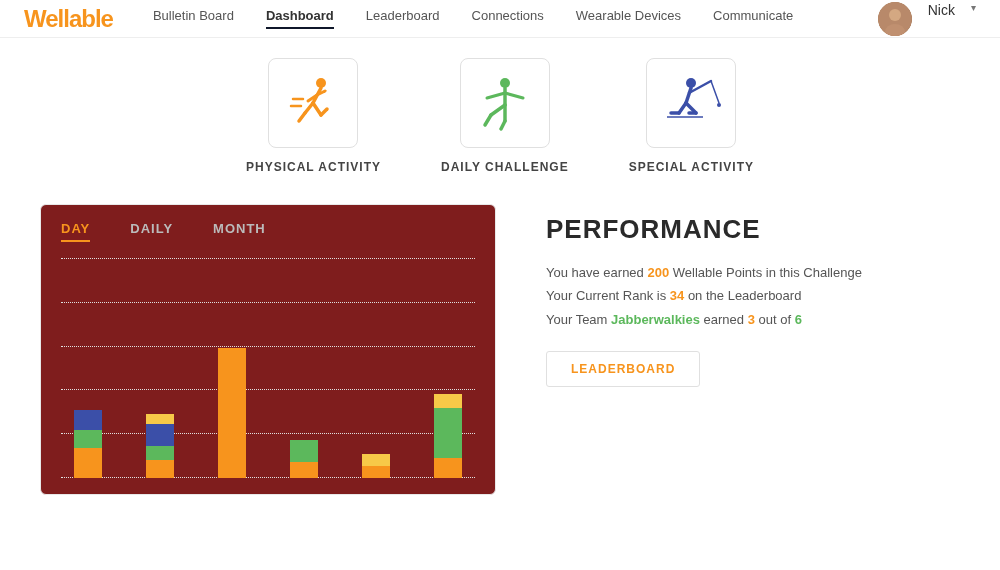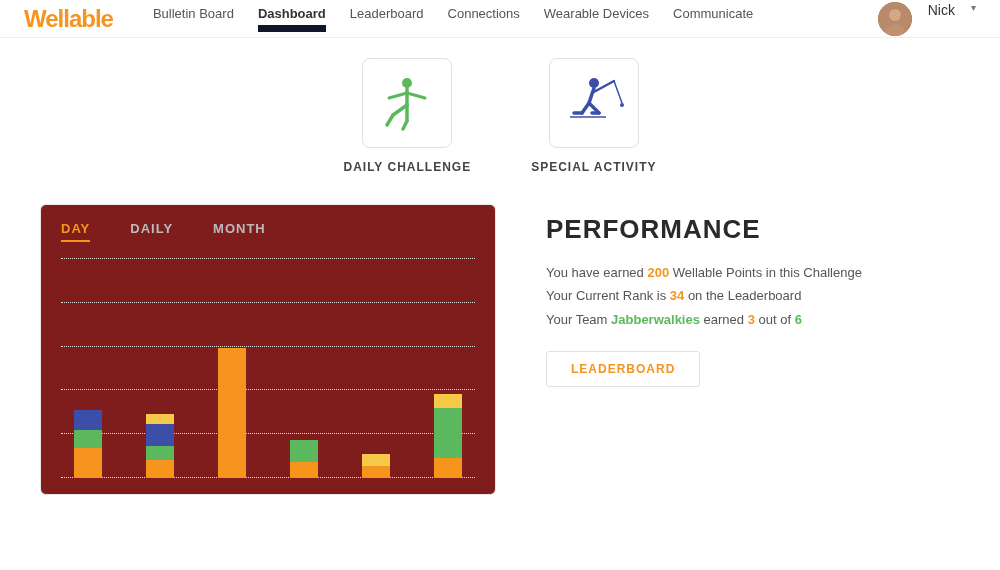--- a/index.html
+++ b/index.html
@@ -22,34 +22,34 @@
     }
     .logo {
       font-size: 24px;
       font-weight: 800;
       color: #f7941d;
       margin-right: 40px;
       letter-spacing: -1px;
     }
     .nav-links {
       display: flex;
-      gap: 24px;
+      gap: 32px;
       flex: 1;
     }
     .nav-link {
       font-size: 13px;
       color: #555;
       text-decoration: none;
       cursor: pointer;
       padding-bottom: 4px;
     }
     .nav-link.active {
       color: #333;
       font-weight: 600;
-      border-bottom: 7px solid #0f172a;
+      border-bottom: 2px solid #0f172a;
     }
     .user-area {
       display: flex;
       align-items: flex-start;
       gap: 16px;
       cursor: pointer;
     }
     .avatar {
       width: 34px;
       height: 34px;
@@ -231,20 +231,44 @@
     </div>
     <span class="user-name">Nick</span>
     <span class="chevron">▾</span>
   </div>
 </nav>
 
 <div class="main">
 
   <div class="activity-cards">
 
+    <div class="activity-card">
+      <div class="card-icon-box">
+        <svg width="60" height="60" viewBox="0 0 60 60">
+
+          <circle cx="38" cy="10" r="5" fill="#f7941d"></circle>
+
+          <line x1="38" y1="15" x2="30" y2="30" stroke="#f7941d" stroke-width="3.5" stroke-linecap="round"></line>
+
+          <line x1="34" y1="22" x2="42" y2="18" stroke="#f7941d" stroke-width="3" stroke-linecap="round"></line>
+
+          <line x1="34" y1="22" x2="25" y2="28" stroke="#f7941d" stroke-width="3" stroke-linecap="round"></line>
+
+          <line x1="30" y1="30" x2="22" y2="40" stroke="#f7941d" stroke-width="3.5" stroke-linecap="round"></line>
+          <line x1="22" y1="40" x2="16" y2="48" stroke="#f7941d" stroke-width="3.5" stroke-linecap="round"></line>
+
+          <line x1="30" y1="30" x2="38" y2="42" stroke="#f7941d" stroke-width="3.5" stroke-linecap="round"></line>
+          <line x1="38" y1="42" x2="44" y2="36" stroke="#f7941d" stroke-width="3.5" stroke-linecap="round"></line>
+
+          <line x1="10" y1="26" x2="20" y2="26" stroke="#f7941d" stroke-width="2.5" stroke-linecap="round"></line>
+          <line x1="8" y1="33" x2="18" y2="33" stroke="#f7941d" stroke-width="2.5" stroke-linecap="round"></line>
+        </svg>
+      </div>
+      <span class="card-label">PHYSICAL ACTIVITY</span>
+    </div>
 
     <div class="activity-card">
       <div class="card-icon-box">
         <svg width="60" height="60" viewBox="0 0 60 60">
 
           <circle cx="30" cy="10" r="5" fill="#5cb85c"></circle>
 
           <line x1="30" y1="15" x2="30" y2="32" stroke="#5cb85c" stroke-width="3.5" stroke-linecap="round"></line>
 
           <line x1="30" y1="20" x2="12" y2="25" stroke="#5cb85c" stroke-width="3" stroke-linecap="round"></line>

